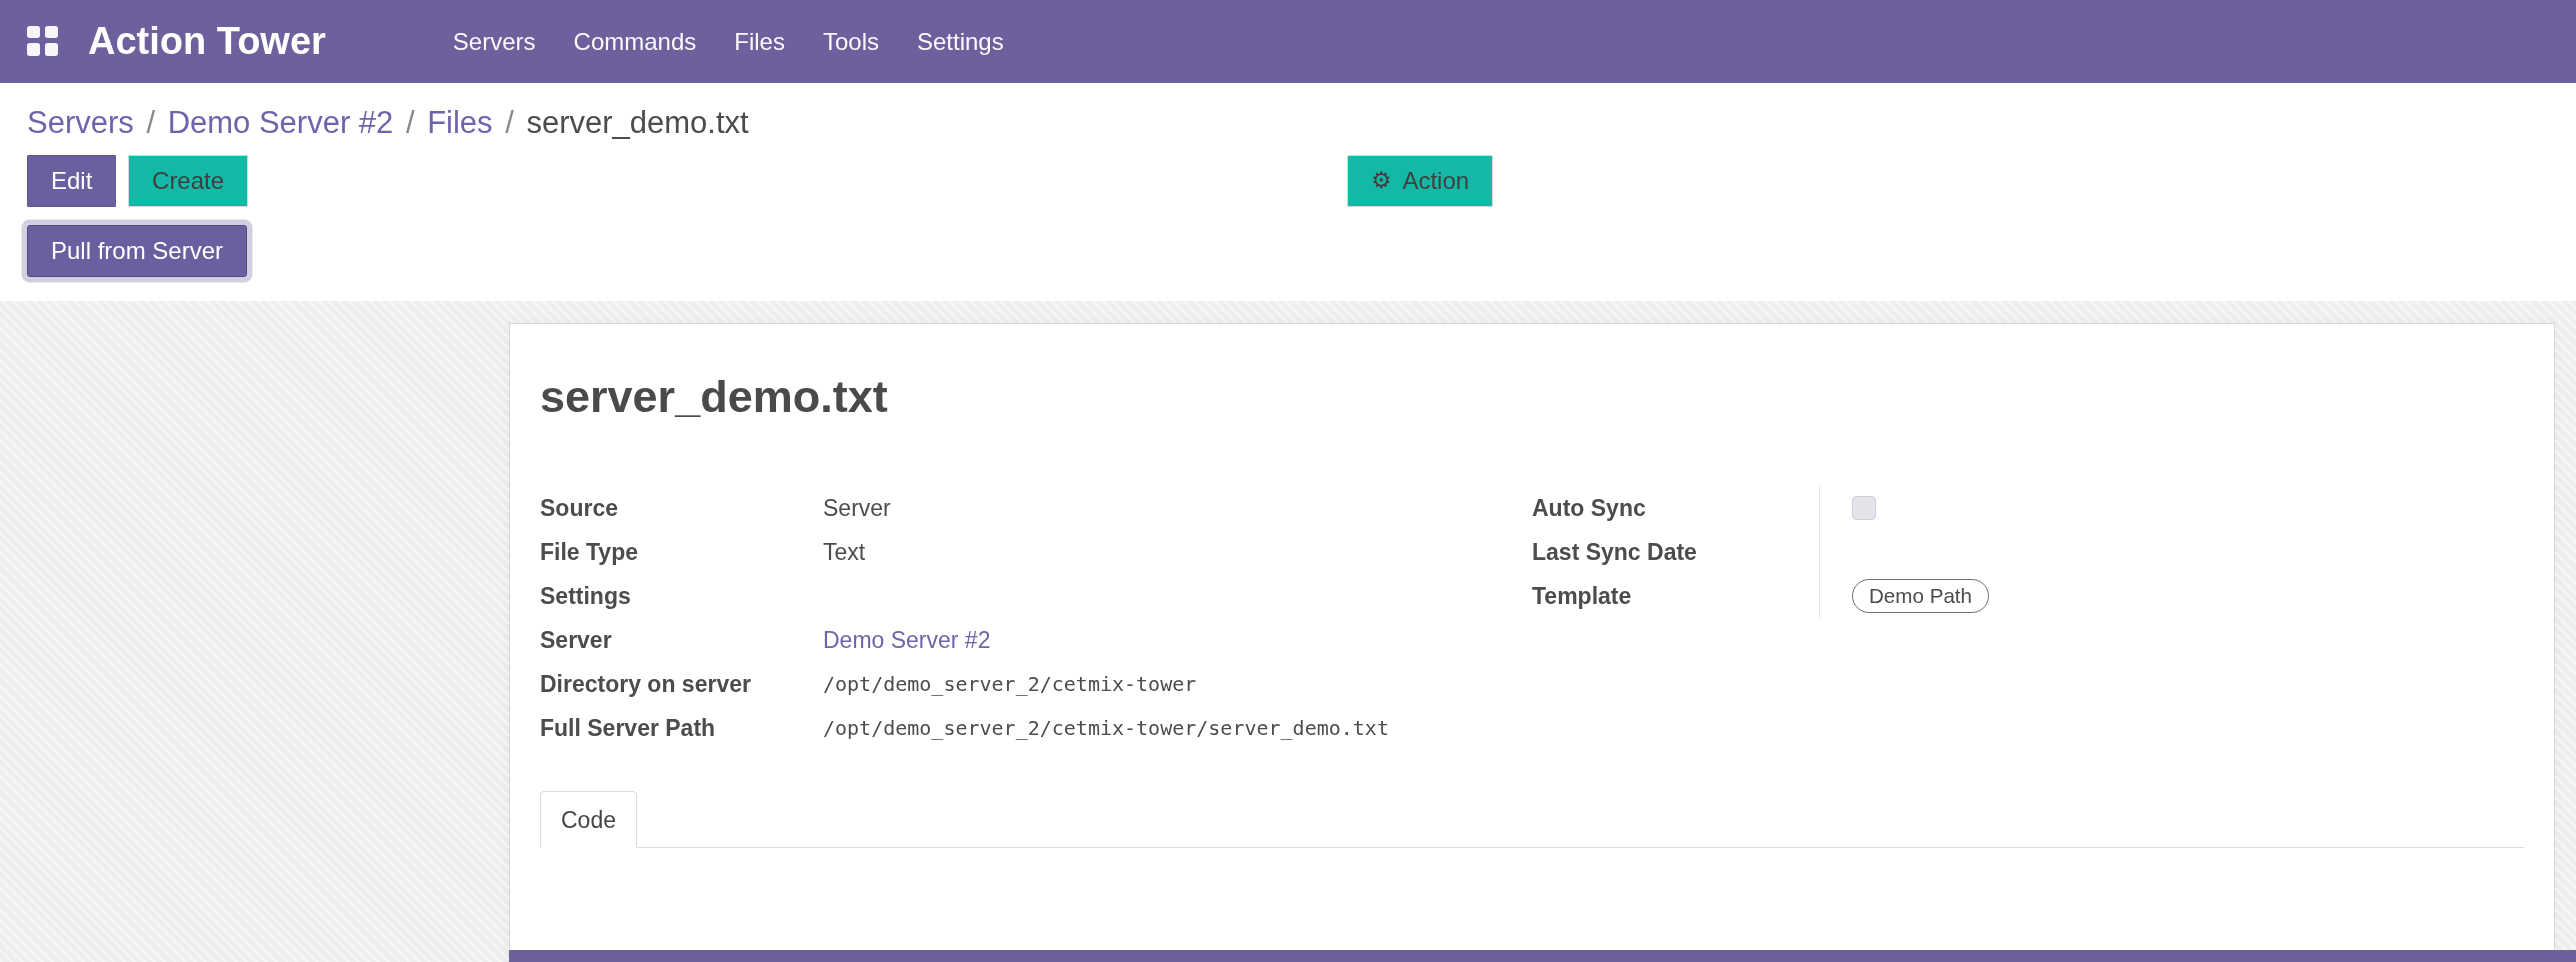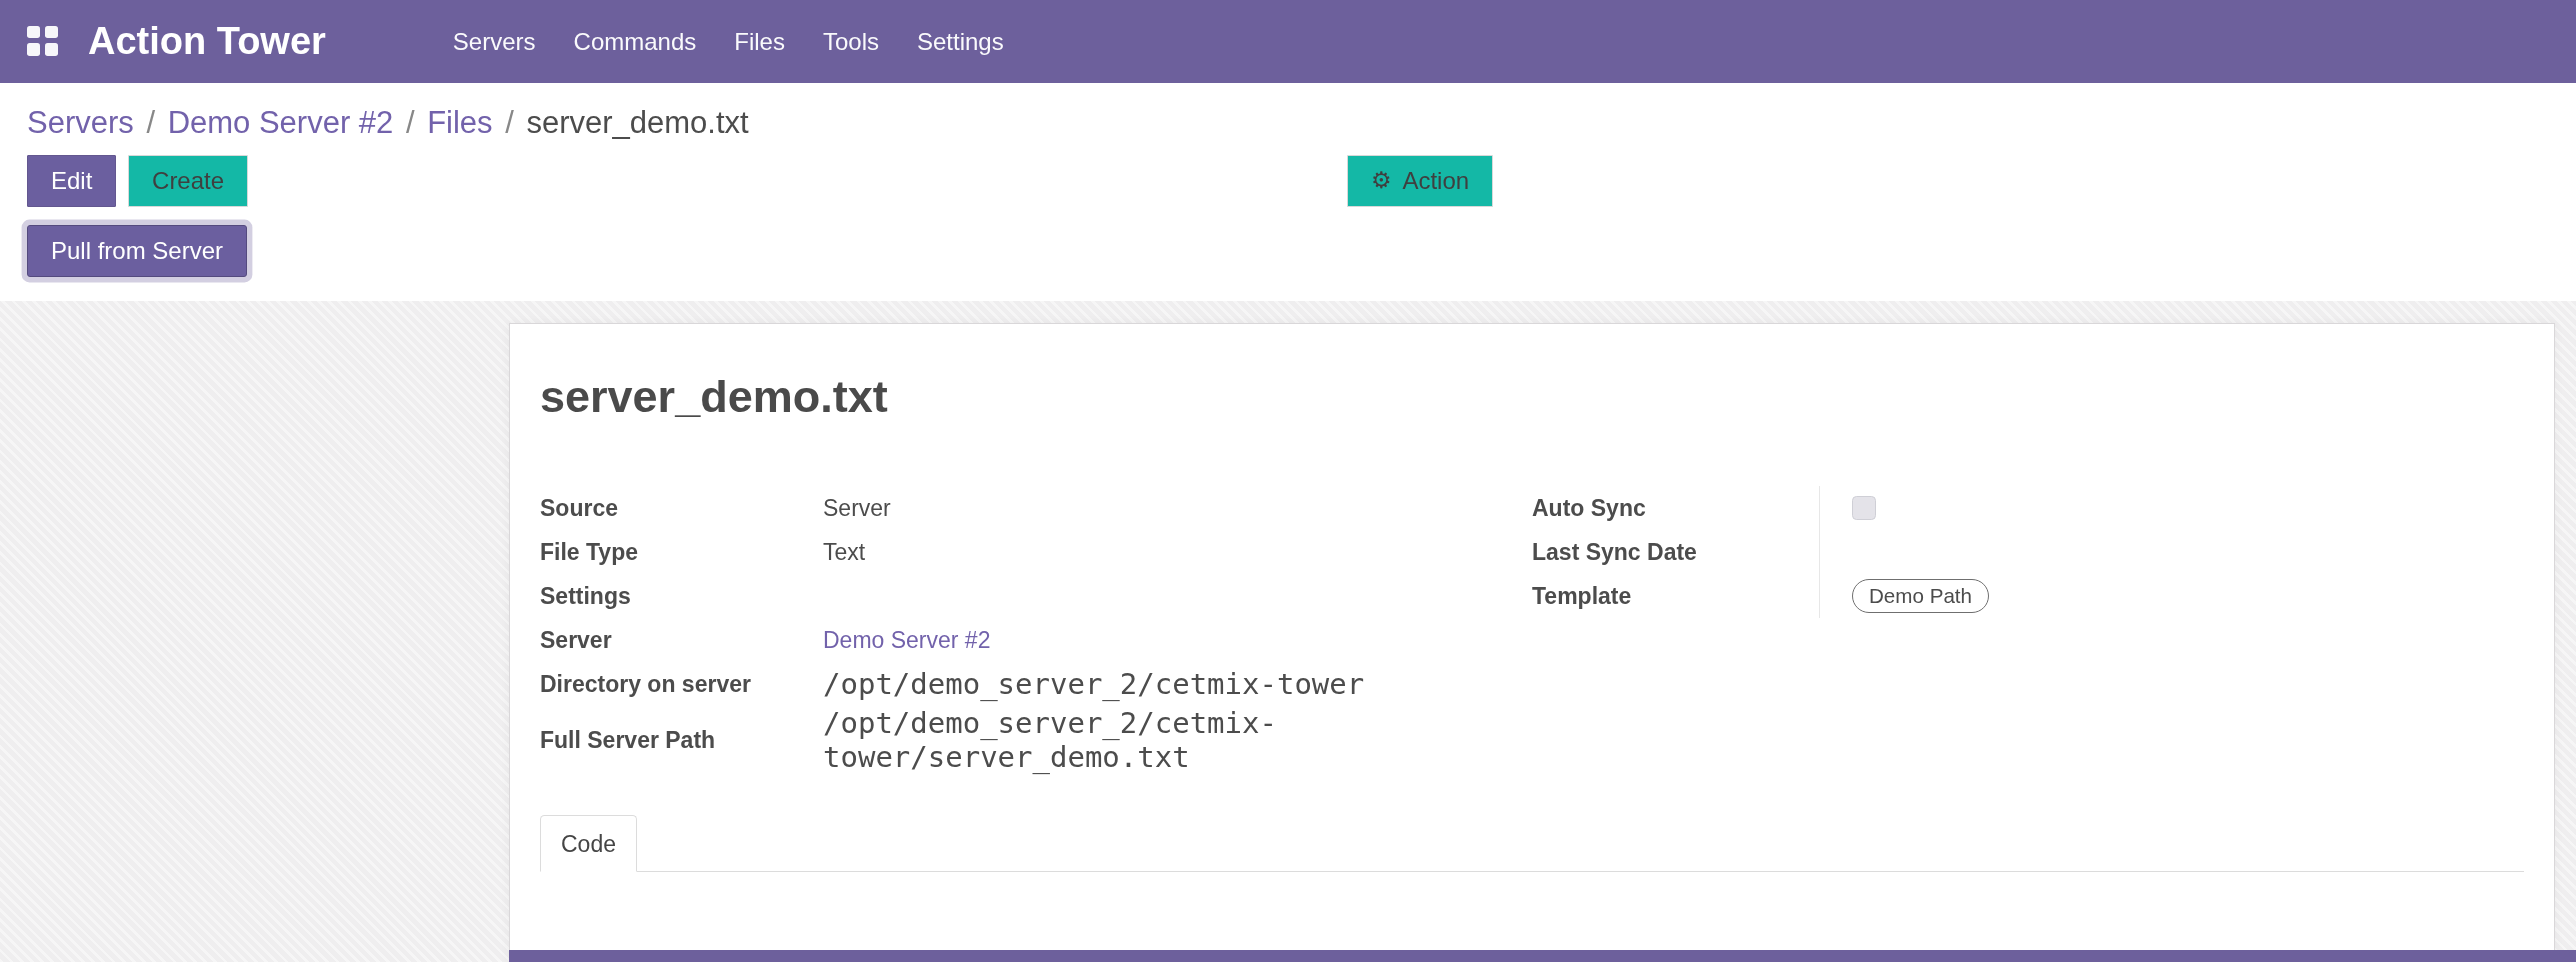--- a/index.html
+++ b/index.html
@@ -129,21 +129,21 @@
   .group.left  .flabel { width: 283px; }
   .group.right .flabel { width: 287px; }
   .fvalue { flex: 1; color: #4c4c4c; }
   .group.right .fvalue {
     border-left: 0.9px solid #e7e7e7;
     padding-left: 32px;
     align-self: stretch;
     display: flex;
     align-items: center;
   }
-  .fvalue.mono { font-family: "DejaVu Sans Mono", monospace; font-size: 29px; }
+  .fvalue.mono { font-family: "DejaVu Sans Mono", monospace; font-size: 20px; }
   .fvalue.link a { color: #7262ab; text-decoration: none; cursor: pointer; }
   .checkbox {
     width: 24px; height: 24px;
     border-radius: 4.5px;
     background: #e4e3e9;
     border: 0.9px solid #cfcfd6;
     display: inline-block;
   }
   .tag {
     display: inline-block;

